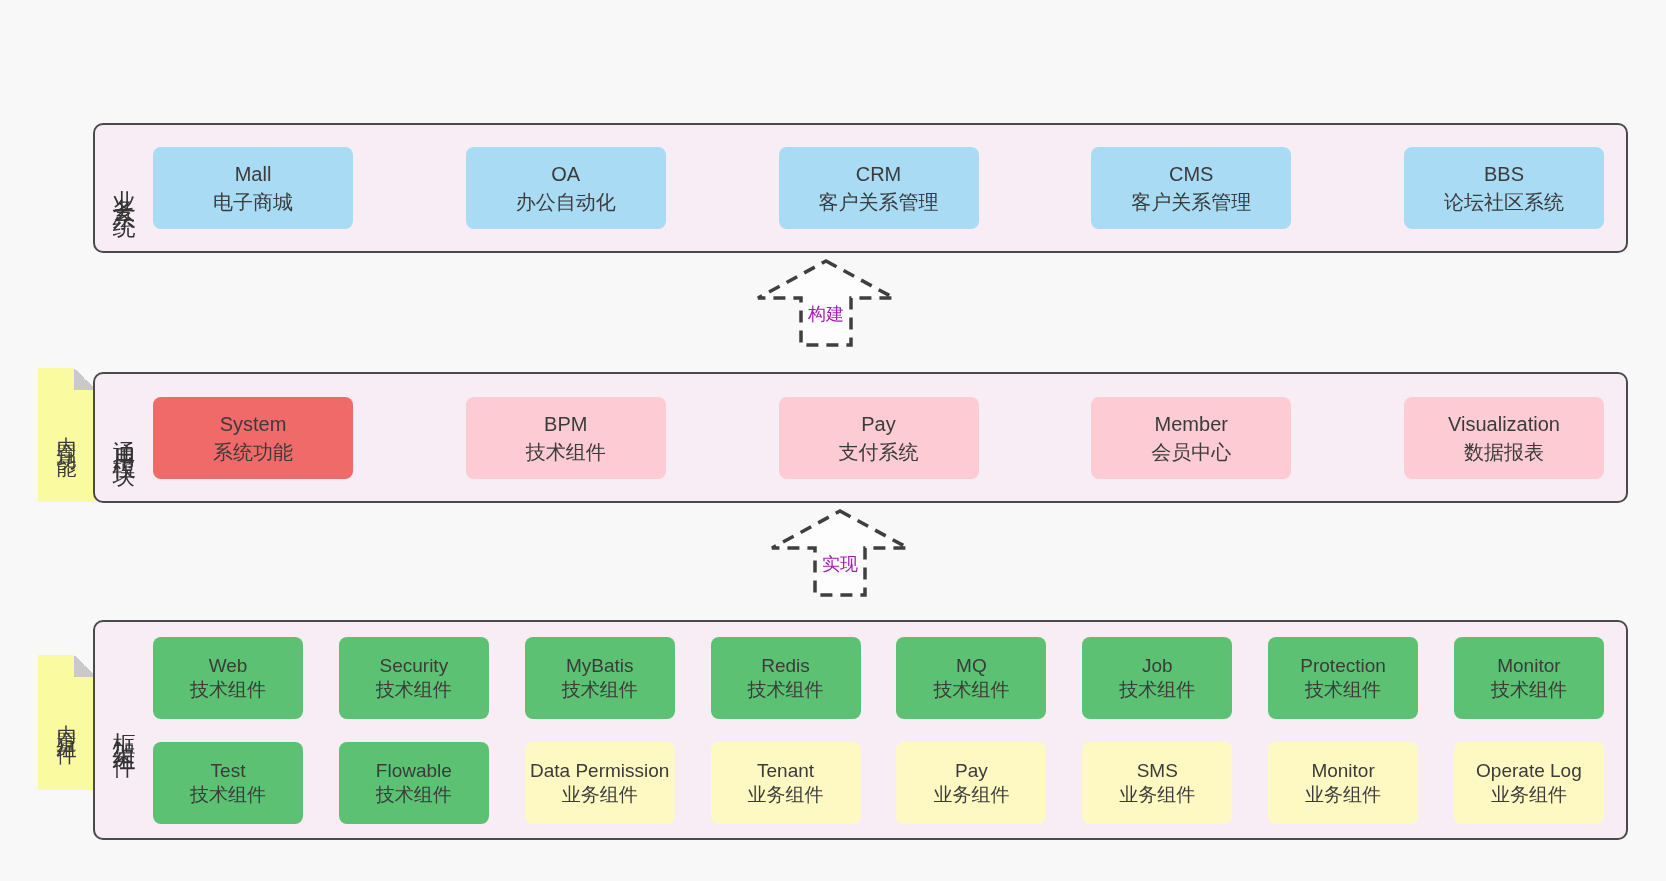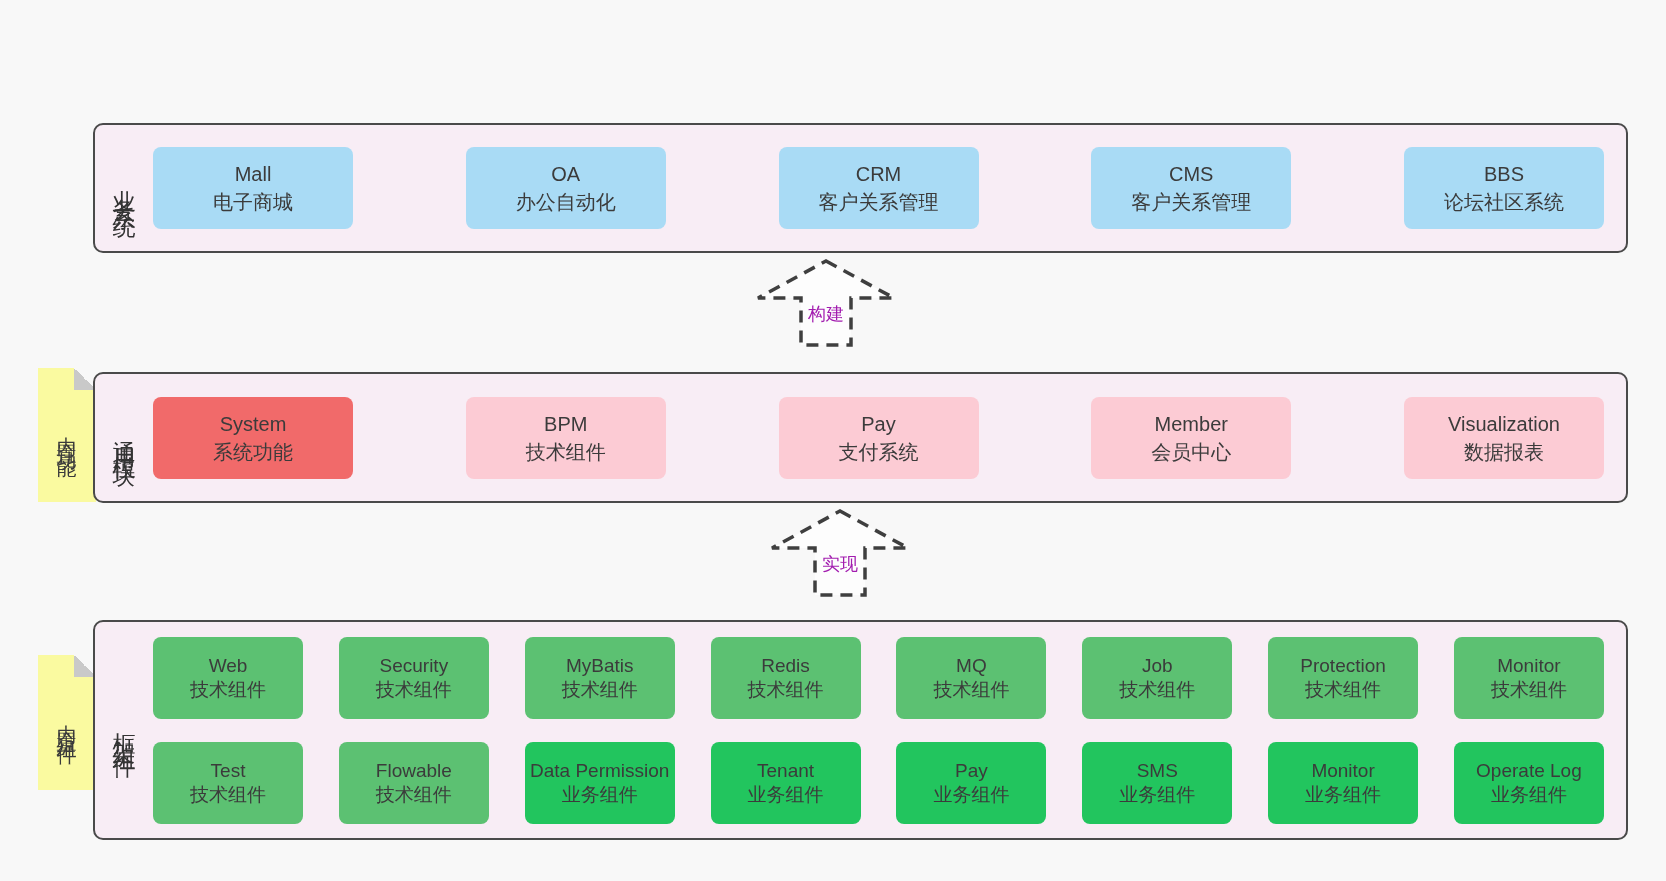--- a/index.html
+++ b/index.html
@@ -25,21 +25,21 @@
   .box { height:82px; border-radius:8px; display:flex; flex-direction:column;
     align-items:center; justify-content:center; text-align:center;
     color:#3b3b3b; font-size:20px; line-height:1.4; }
   .wide .box { width:200px; }
   #band-components .box { width:150px; font-size:19px; line-height:1.25; padding:3px; }
 
   .blue        { background:#a9dbf5; }
   .red         { background:#f16a6a; }
   .pink        { background:#fccbd4; }
   .green       { background:#5cc172; }
-  .green-light { background:#22c55e; }
+  .green-light { background:#fef9c3; }
 
   .note { position:absolute; left:38px; width:58px; background:#fafaa0; z-index:1;
     display:flex; align-items:center; justify-content:center; }
   #note-modules    { top:368px; height:134px; }
   #note-components { top:655px; height:135px; }
   .note span { writing-mode:vertical-rl; text-orientation:upright;
     font-size:20px; color:#3a3a3a; letter-spacing:7px; line-height:1; }
   .note .fold { position:absolute; top:0; right:0; width:22px; height:22px;
     background:linear-gradient(to bottom left,#f8f8f8 0 50%,#c9c9c9 50% 100%); }
 

